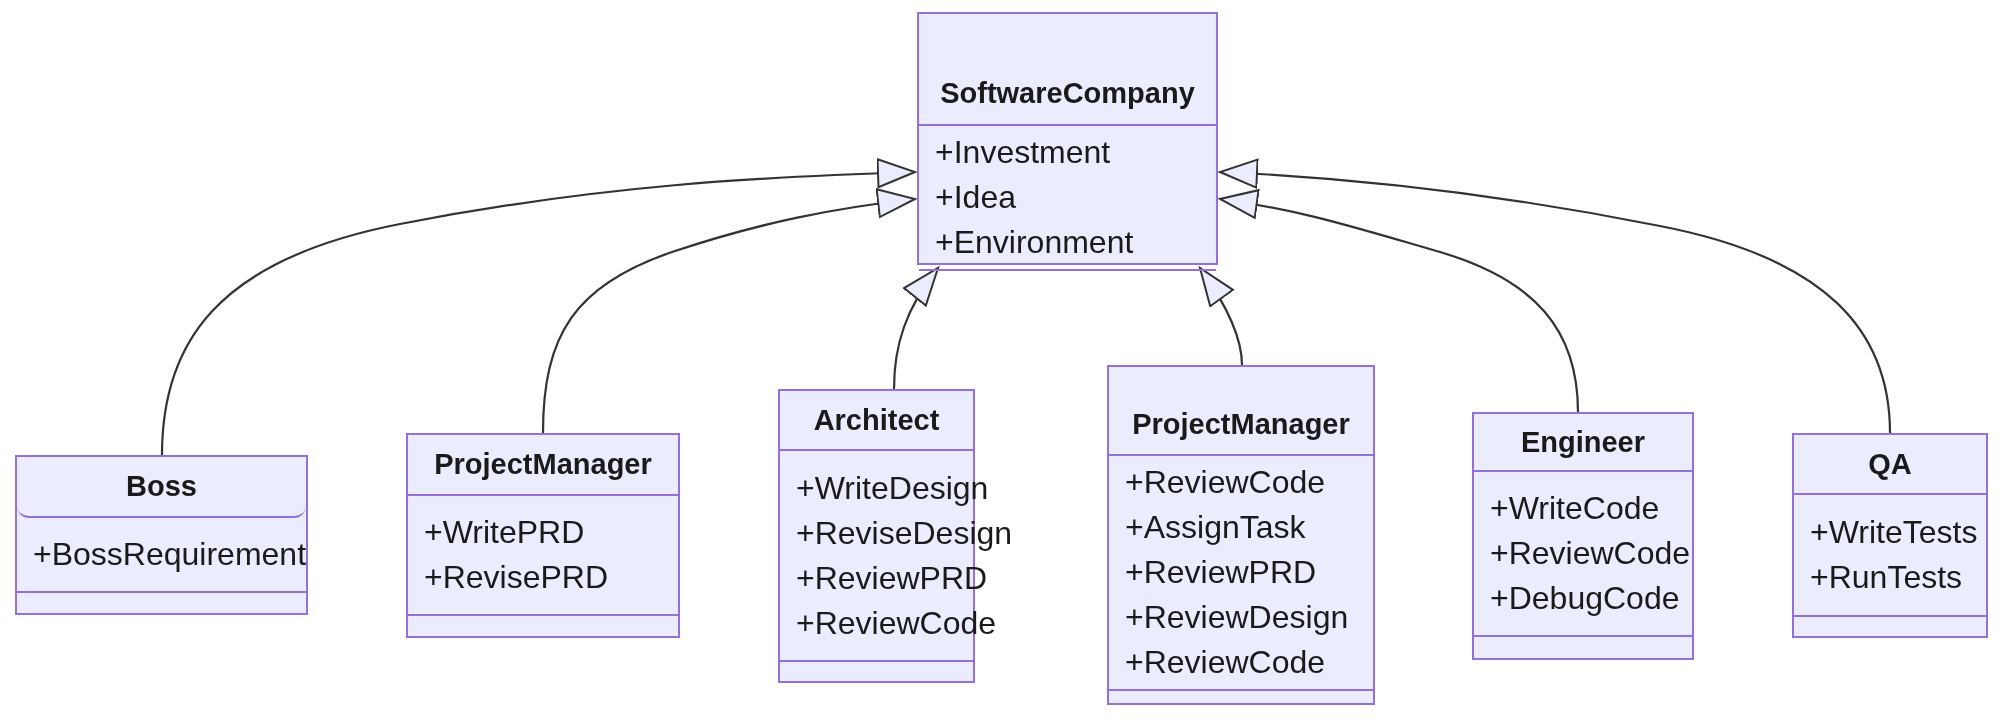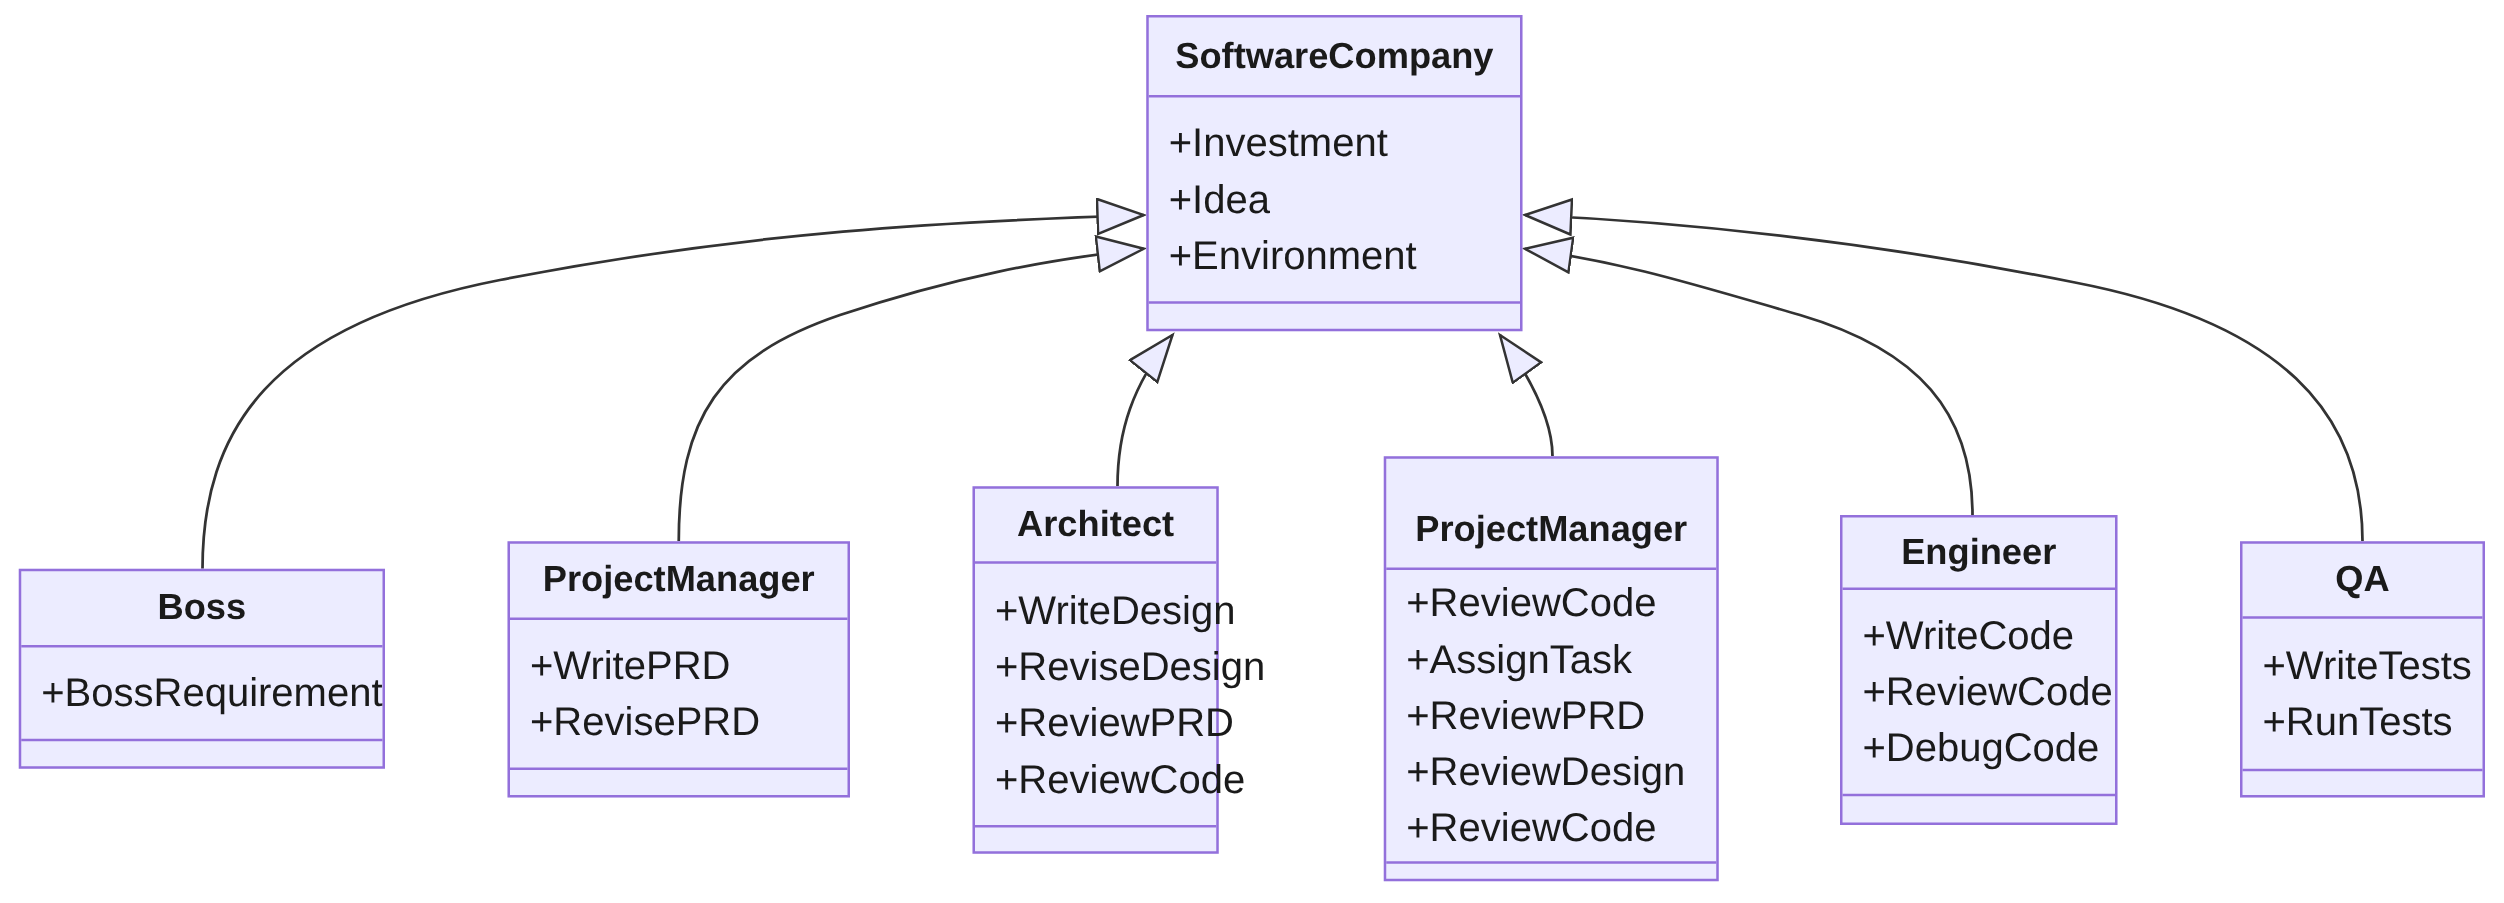--- a/index.html
+++ b/index.html
@@ -51,25 +51,25 @@
     font-size: 32px;
     line-height: 45px;
     white-space: nowrap;
   }
   .class-methods {
     flex: 0 0 auto;
     border-top: 2px solid #9370DB;
   }
   
   #box-softwarecompany { left: 917px; top: 12px;  width: 301px; height: 253px; }
-  #box-softwarecompany .class-title { height: 62px; }
+  #box-softwarecompany .class-title { height: 62px; margin-top: 48px; }
   #box-softwarecompany .class-methods { height: 20px; }
 
   #box-boss { left: 15px; top: 455px; width: 293px; height: 160px; }
-  #box-boss .class-title { height: 59px; }
+  #box-boss .class-title { height: 59px; border-radius: 12px; }
   #box-boss .class-methods { height: 20px; }
 
   #box-productmanager { left: 406px; top: 433px; width: 274px; height: 205px; }
   #box-productmanager .class-title { height: 59px; }
   #box-productmanager .class-methods { height: 20px; }
 
   #box-architect { left: 778px; top: 389px; width: 197px; height: 294px; }
   #box-architect .class-title { height: 58px; }
   #box-architect .class-methods { height: 19px; }
 

